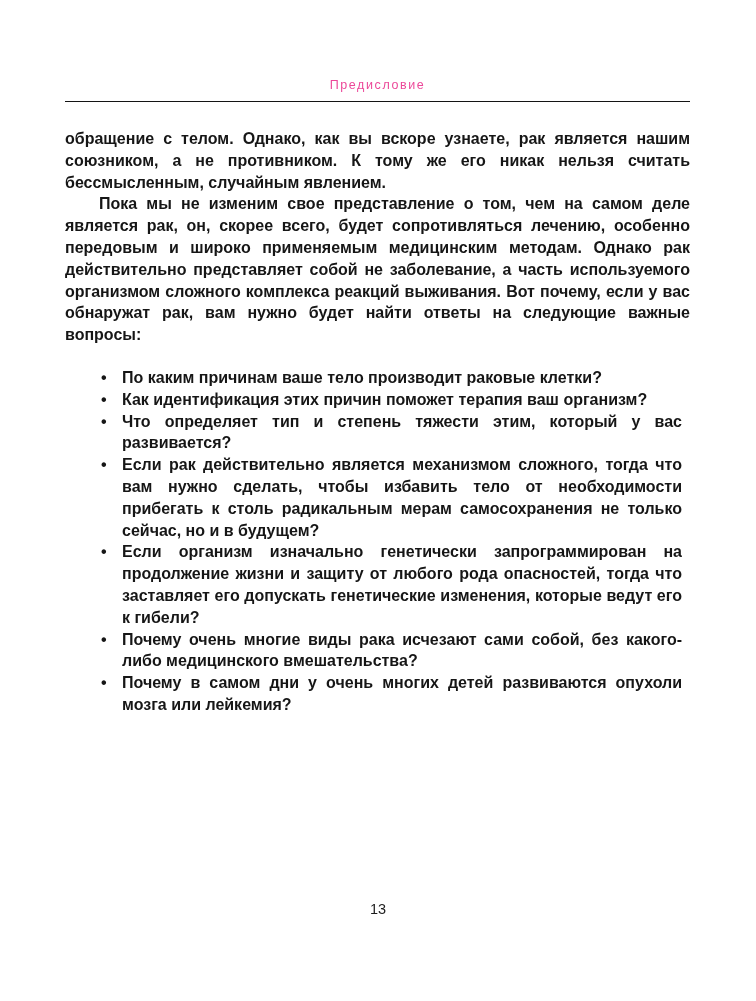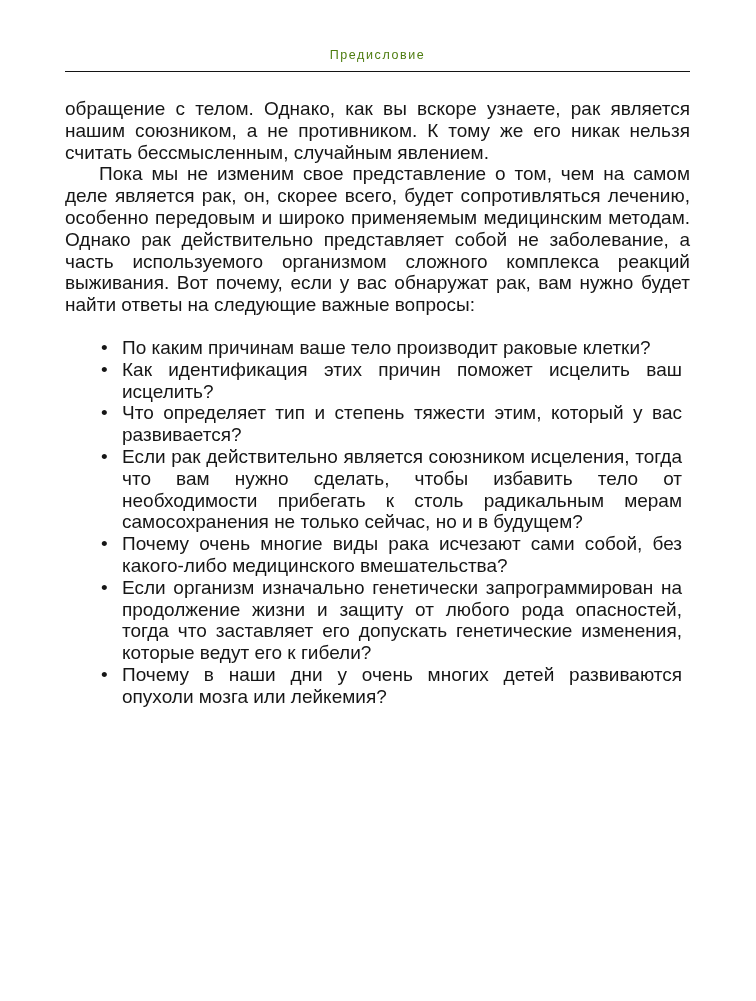--- a/index.html
+++ b/index.html
@@ -17,37 +17,38 @@
     overflow: hidden;
     box-sizing: border-box;
   }
   .content {
     position: absolute;
     left: 65px;
     right: 66px;
     top: 0;
   }
   .running-head {
-    margin-top: 48px;
+    margin-top: 78px;
     text-align: center;
     font-size: 12.5px;
     letter-spacing: 1.6px;
-    color: #4d7c0f;
+    color: #ec4899;
   }
   .rule {
     margin-top: 9px;
     border-top: 1.6px solid #141414;
     height: 0;
   }
   .body-text {
     margin-top: 26px;
-    font-size: 19px;
+    font-size: 16px;
     line-height: 21.8px;
     text-align: justify;
     color: #161616;
+    font-weight: bold;
   }
   .para {
     margin: 0;
   }
   .para.indent {
     text-indent: 34px;
   }
   ul.qlist {
     margin: 21px 8px 0 0;
     padding: 0;
@@ -82,23 +83,24 @@
   <div class="content">
     <div class="running-head">Предисловие</div>
     <div class="rule"></div>
 
     <div class="body-text">
       <p class="para">обращение с телом. Однако, как вы вскоре узнаете, рак является нашим союзником, а не противником. К тому же его никак нельзя считать бессмысленным, случайным явлением.</p>
       <p class="para indent">Пока мы не изменим свое представление о том, чем на самом деле является рак, он, скорее всего, будет сопротивляться лечению, особенно передовым и широко применяемым медицинским методам. Однако рак действительно представляет собой не заболевание, а часть используемого организмом сложного комплекса реакций выживания. Вот почему, если у вас обнаружат рак, вам нужно будет найти ответы на следующие важные вопросы:</p>
 
       <ul class="qlist">
         <li>По каким причинам ваше тело производит раковые клетки?</li>
-        <li>Как идентификация этих причин поможет исцелить ваш исцелить?</li>
+        <li>Как идентификация этих причин поможет терапия ваш организм?</li>
         <li>Что определяет тип и степень тяжести этим, который у вас развивается?</li>
-        <li>Если рак действительно является союзником исцеления, тогда что вам нужно сделать, чтобы избавить тело от необходимости прибегать к столь радикальным мерам самосохранения не только сейчас, но и в будущем?</li>
+        <li>Если рак действительно является механизмом сложного, тогда что вам нужно сделать, чтобы избавить тело от необходимости прибегать к столь радикальным мерам самосохранения не только сейчас, но и в будущем?</li>
+        <li>Если организм изначально генетически запрограммирован на продолжение жизни и защиту от любого рода опасностей, тогда что заставляет его допускать генетические изменения, которые ведут его к гибели?</li>
         <li>Почему очень многие виды рака исчезают сами собой, без какого-либо медицинского вмешательства?</li>
-        <li>Если организм изначально генетически запрограммирован на продолжение жизни и защиту от любого рода опасностей, тогда что заставляет его допускать генетические изменения, которые ведут его к гибели?</li>
-        <li>Почему в наши дни у очень многих детей развиваются опухоли мозга или лейкемия?</li>
+        <li>Почему в самом дни у очень многих детей развиваются опухоли мозга или лейкемия?</li>
       </ul>
     </div>
   </div>
 
+  <div class="folio">13</div>
 </div>
 
 </body></html>

